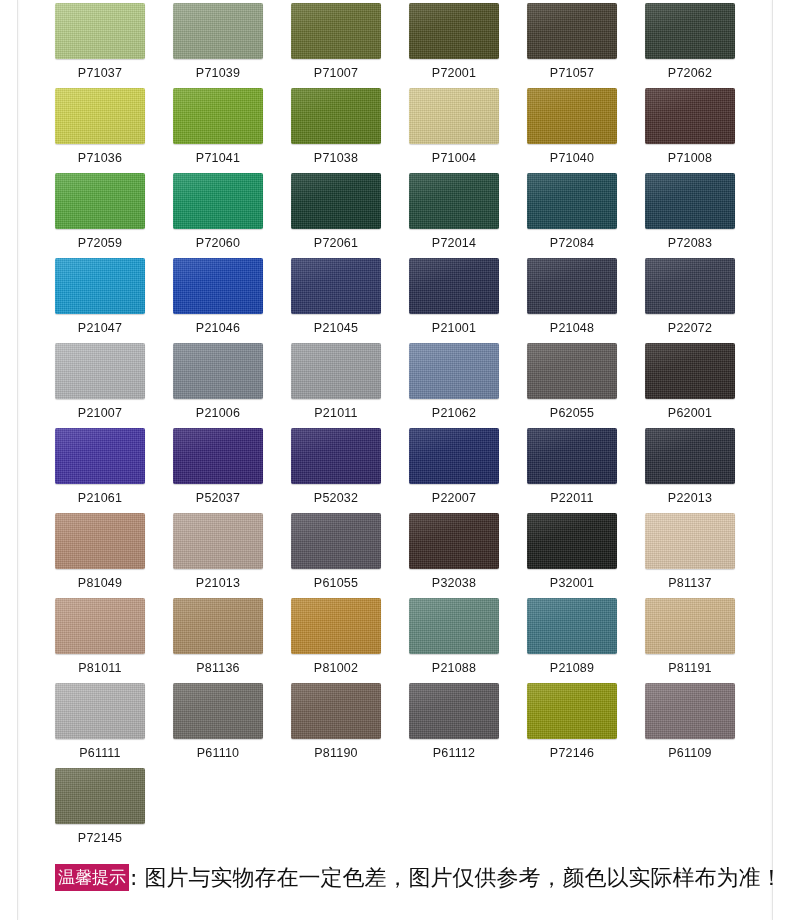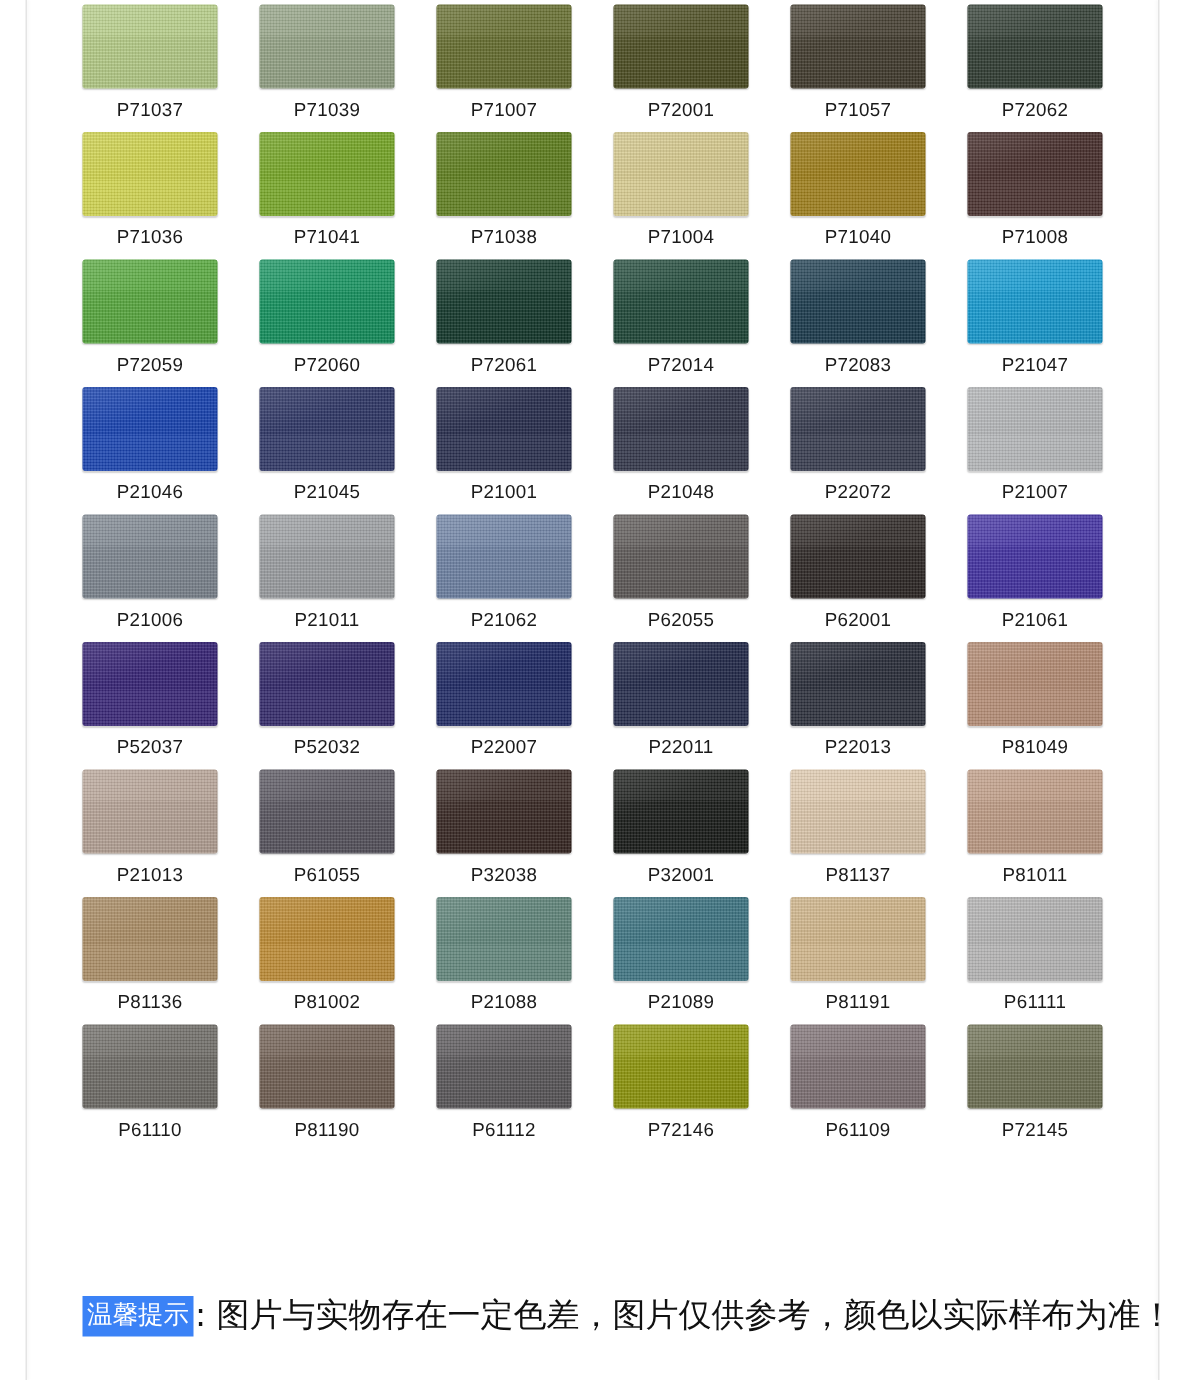--- a/index.html
+++ b/index.html
@@ -184,20 +184,24 @@
       </div>
       <div class="swatch-cell">
         <div class="swatch-chip" style="background-color: rgb(18, 55, 42);"></div>
         <span class="swatch-label">P72061</span>
       </div>
       <div class="swatch-cell">
         <div class="swatch-chip" style="background-color: rgb(29, 70, 54);"></div>
         <span class="swatch-label">P72014</span>
       </div>
       <div class="swatch-cell">
+        <div class="swatch-chip" style="background-color: rgb(24, 69, 79);"></div>
+        <span class="swatch-label">P72084</span>
+      </div>
+      <div class="swatch-cell">
         <div class="swatch-chip" style="background-color: rgb(26, 58, 76);"></div>
         <span class="swatch-label">P72083</span>
       </div>
       <div class="swatch-cell">
         <div class="swatch-chip" style="background-color: rgb(20, 153, 207);"></div>
         <span class="swatch-label">P21047</span>
       </div>
       <div class="swatch-cell">
         <div class="swatch-chip" style="background-color: rgb(21, 64, 175);"></div>
         <span class="swatch-label">P21046</span>
@@ -338,17 +342,17 @@
         <div class="swatch-chip" style="background-color: rgb(124, 111, 114);"></div>
         <span class="swatch-label">P61109</span>
       </div>
       <div class="swatch-cell">
         <div class="swatch-chip" style="background-color: rgb(109, 111, 82);"></div>
         <span class="swatch-label">P72145</span>
       </div>
     </div>
 
   <div id="footer-note">
-    <span id="tip-badge" style="background-color: #3b82f6;">温馨提示</span>
+    <span id="tip-badge" style="background-color: #be185d;">温馨提示</span>
     <span id="tip-text">: 图片与实物存在一定色差，图片仅供参考，颜色以实际样布为准！</span>
   </div>
 
 </div>
 
 </body></html>

